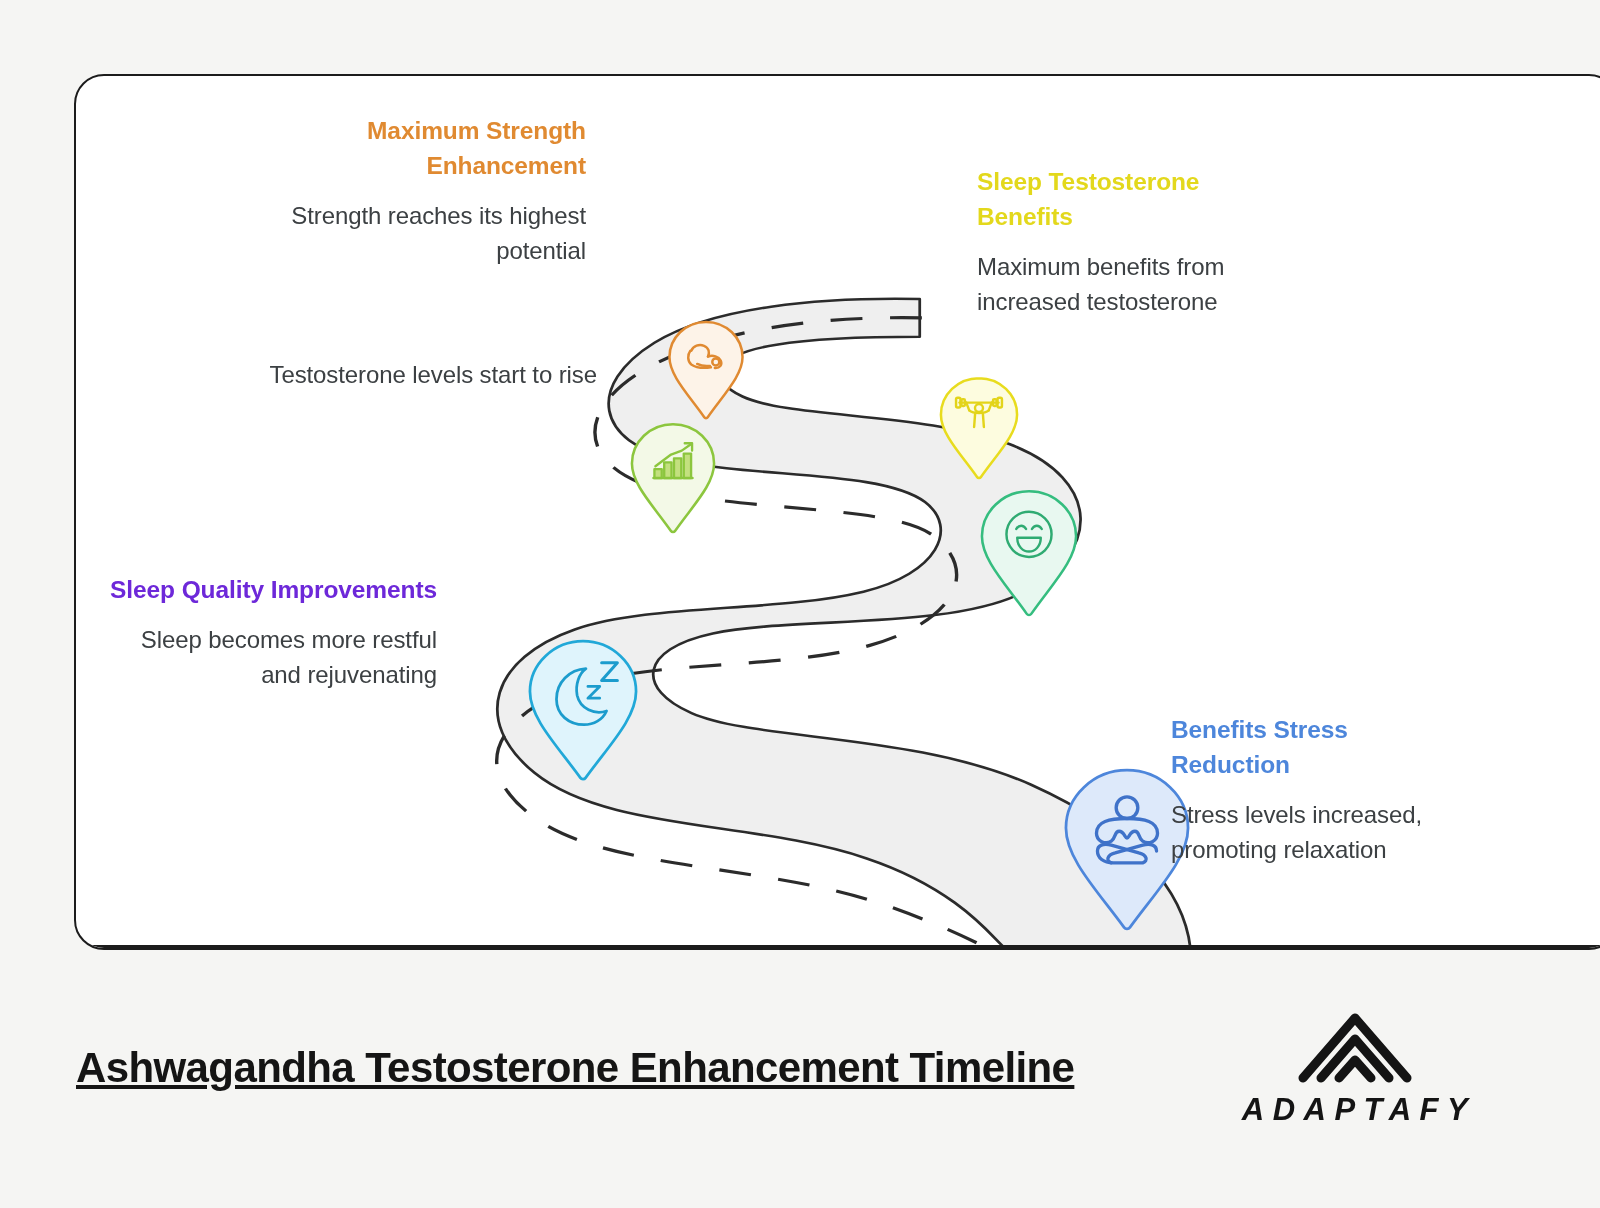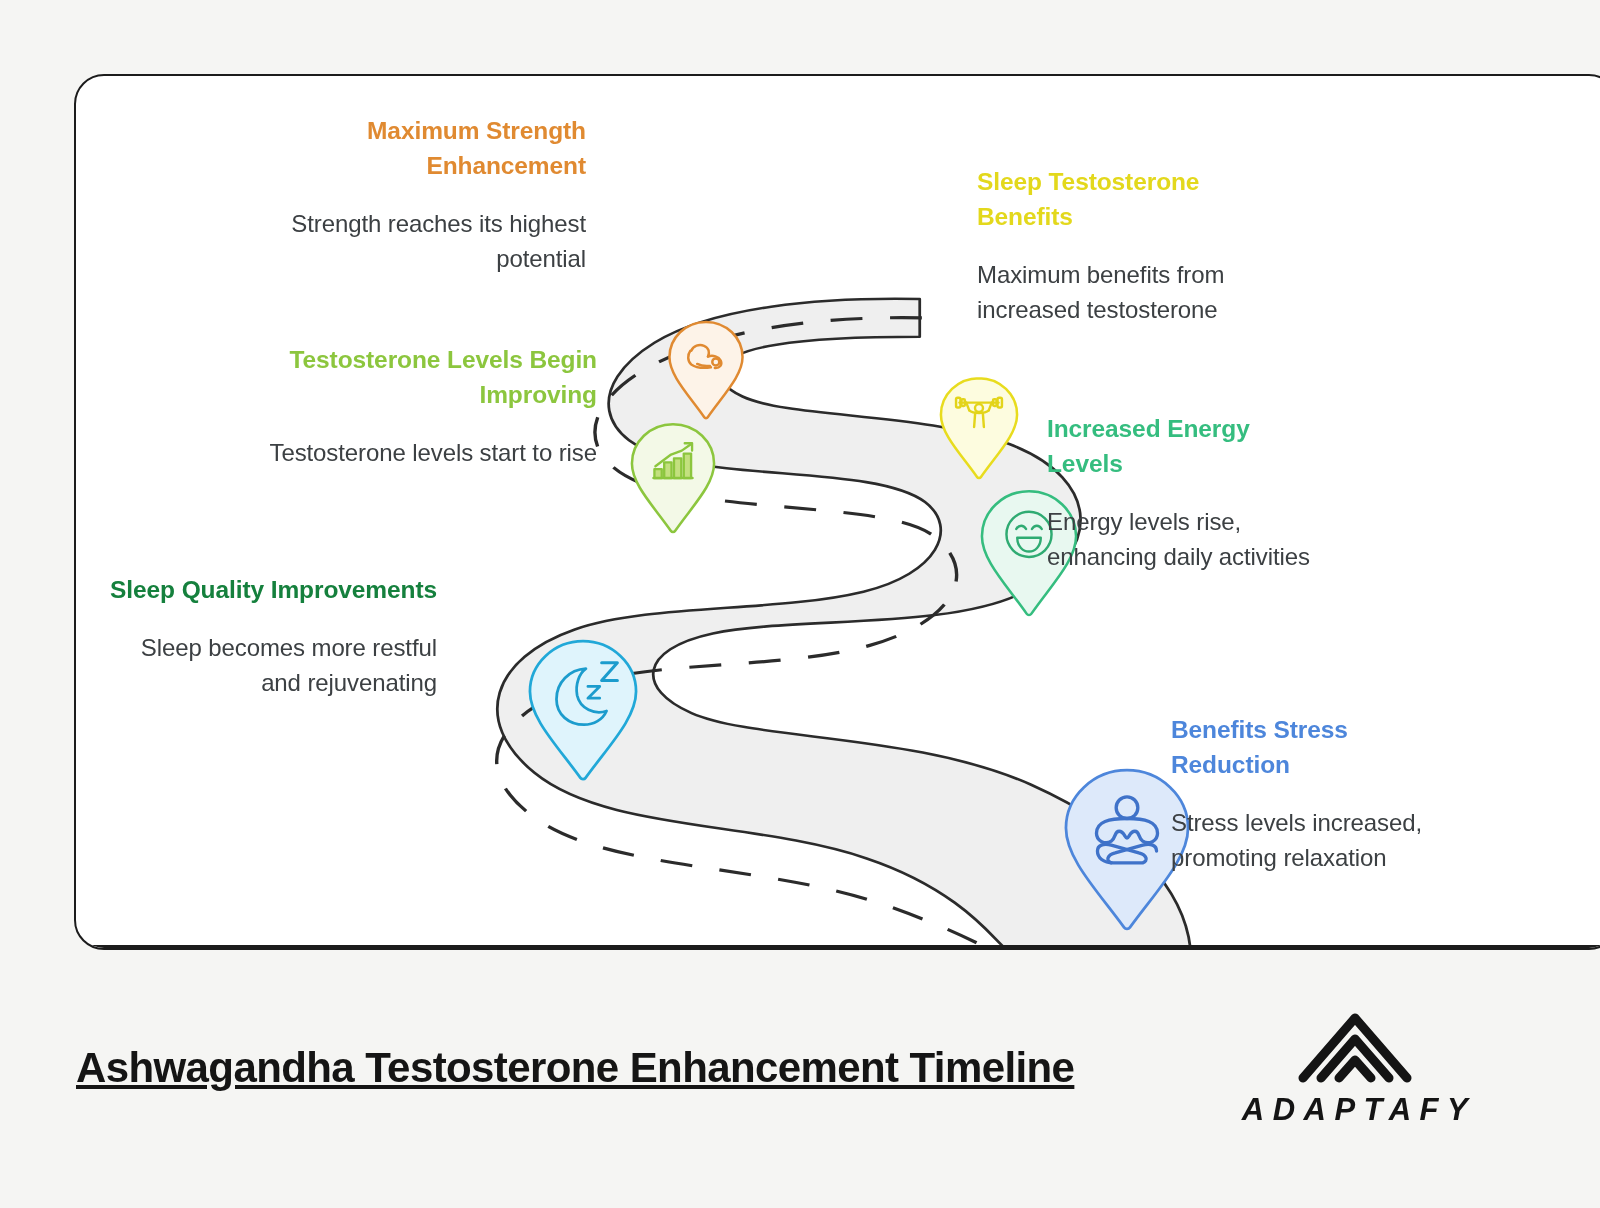--- a/index.html
+++ b/index.html
@@ -47,21 +47,21 @@
     font-size: 24.5px;
     font-weight: bold;
     line-height: 1.42;
     letter-spacing: -0.1px;
   }
   .block .body {
     font-size: 24px;
     font-weight: 400;
     line-height: 1.46;
     color: #3c4043;
-    margin-top: 22px;
+    margin-top: 14px;
     letter-spacing: -0.1px;
   }
   .align-right { text-align: right; }
   .align-left  { text-align: left; }
 
   
   #blk-strength { left: 208px; top: 38px;  width: 302px; }
   #blk-peak     { left: 901px; top: 89px;  width: 290px; }
   #blk-tlevels  { left: 176px; top: 267px; width: 345px; }
   #blk-energy   { left: 971px; top: 336px; width: 270px; }
@@ -256,31 +256,26 @@
       <div class="heading" style="color:#e08a31">Maximum Strength Enhancement</div>
       <div class="body">Strength reaches its highest potential</div>
     </div>
 
     <div class="block align-left" id="blk-peak">
       <div class="heading" style="color:#e3d81c">Sleep Testosterone Benefits</div>
       <div class="body">Maximum benefits from increased testosterone</div>
     </div>
 
     <div class="block align-right" id="blk-tlevels">
-      <div class="heading" style="color:#8cc63e">Testosterone Levels Begin Improving</div>
       <div class="body">Testosterone levels start to rise</div>
     </div>
 
-    <div class="block align-left" id="blk-energy">
-      <div class="heading" style="color:#35bd7f">Increased Energy Levels</div>
-      <div class="body">Energy levels rise, enhancing daily activities</div>
-    </div>
 
     <div class="block align-right" id="blk-sleep">
-      <div class="heading" style="color:#15803d">Sleep Quality Improvements</div>
+      <div class="heading" style="color:#6d28d9">Sleep Quality Improvements</div>
       <div class="body">Sleep becomes more restful and rejuvenating</div>
     </div>
 
     <div class="block align-left" id="blk-stress">
       <div class="heading" style="color:#4d86db">Benefits Stress Reduction</div>
       <div class="body">Stress levels increased, promoting relaxation</div>
     </div>
 
   </div>
 

